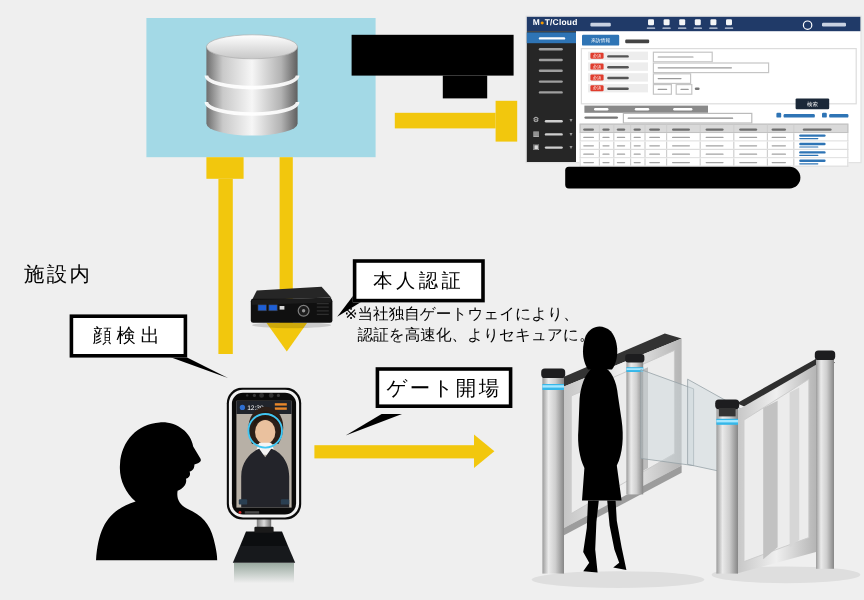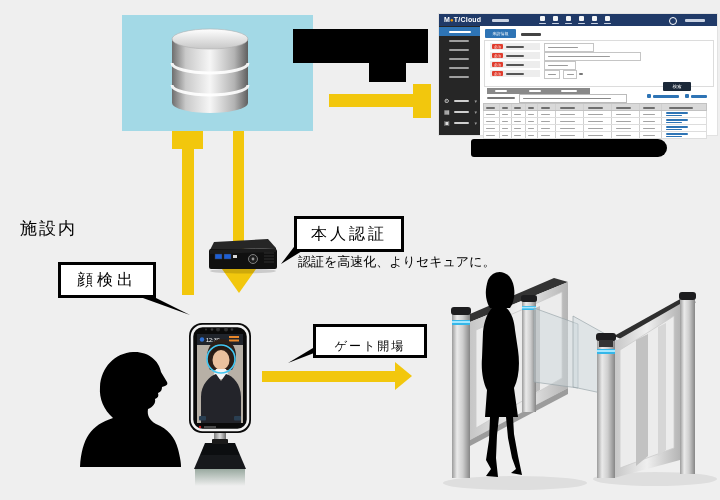--- a/index.html
+++ b/index.html
@@ -105,27 +105,28 @@
 </div>
 
 <svg class="abs" style="left:276px;top:243px;" width="45" height="24" viewBox="0 0 45 24">
   <polygon points="21,0 39,0 5,21" fill="#000"></polygon>
 </svg>
 <div class="callout" style="left:294px;top:216px;width:104px;height:30px;font-size:16px;letter-spacing:3px;">
   <span>本人認証</span>
 </div>
 
 <div class="abs" style="left:287px;top:253px;width:210px;font-size:13px;line-height:17px;color:#000;">
+  <div>※当社独自ゲートウェイにより、</div>
   <div style="padding-left:11px;">認証を高速化、よりセキュアに。</div>
 </div>
 
 <svg class="abs" style="left:284px;top:345px;" width="55" height="21" viewBox="0 0 55 21">
   <polygon points="34,0 51,0 4,18" fill="#000"></polygon>
 </svg>
-<div class="callout" style="left:313px;top:324px;width:108px;height:28px;font-size:12px;letter-spacing:2px;align-items:flex-end;">
+<div class="callout" style="left:313px;top:306px;width:108px;height:28px;font-size:17px;letter-spacing:2px;">
   <span>ゲート開場</span>
 </div>
 
 <svg class="abs" style="left:185px;top:323px;" width="70" height="165" viewBox="0 0 70 165">
   <defs>
     <linearGradient id="pole" x1="0" y1="0" x2="1" y2="0">
       <stop offset="0" stop-color="#7e7e7e"></stop>
         <stop offset=".5" stop-color="#dcdcdc"></stop>
         <stop offset="1" stop-color="#6e6e6e"></stop>
     </linearGradient>

